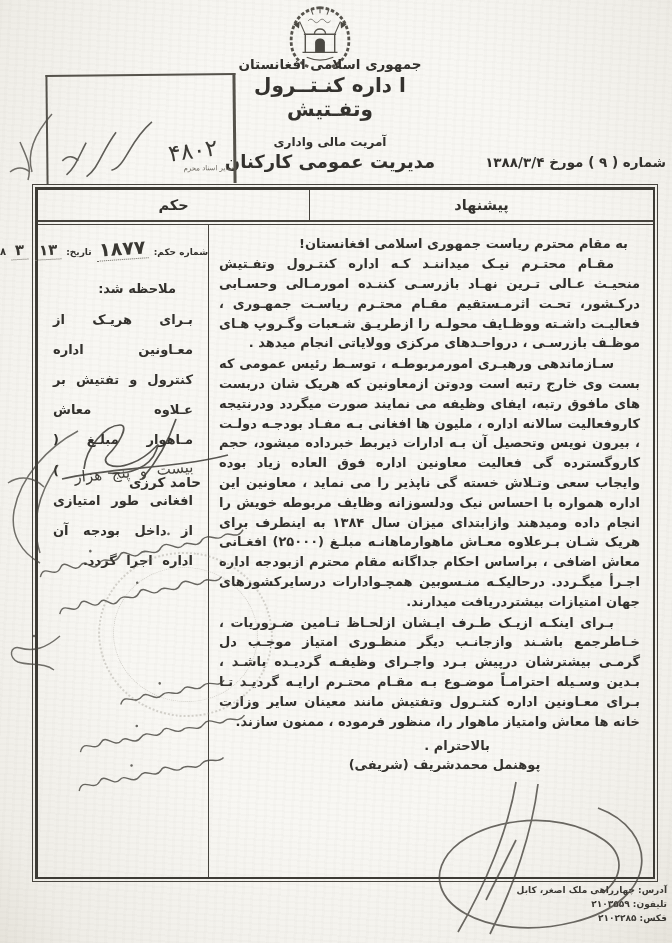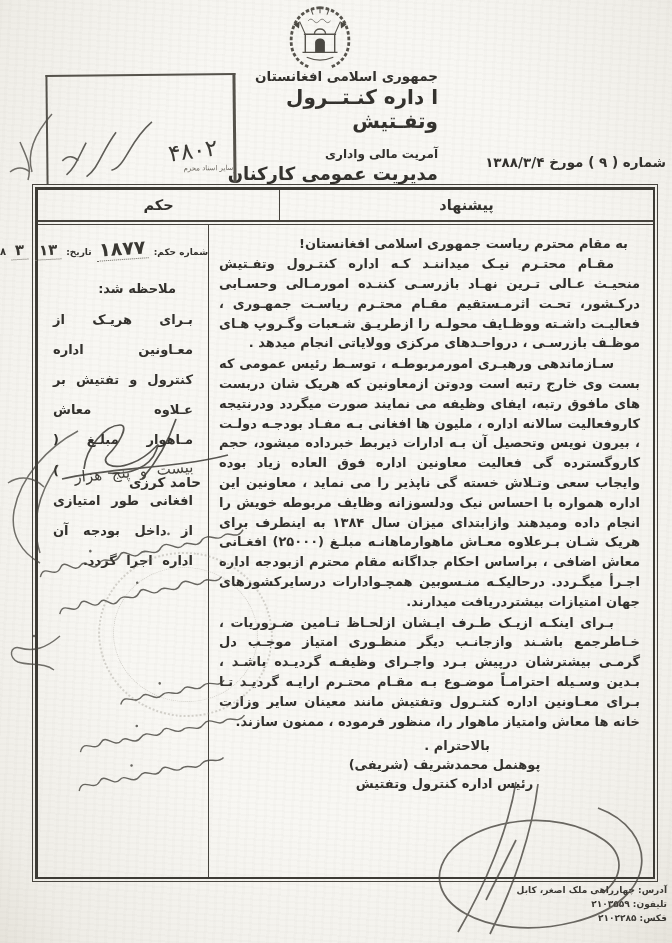--- a/index.html
+++ b/index.html
@@ -11,21 +11,21 @@
     font-family:"DejaVu Sans", sans-serif; color:#34322e;
   }
   .grain { position:absolute; inset:0; pointer-events:none;
     background:
       repeating-linear-gradient(4deg,  rgba(110,105,95,.025) 0 2px, transparent 2px 6px),
       repeating-linear-gradient(93deg, rgba(110,105,95,.02)  0 3px, transparent 3px 9px);
   }
 
   
   .emblem { position:absolute; left:280px; top:2px; }
-  .header-block { position:absolute; left:222px; top:68px; width:216px; }
+  .header-block { position:absolute; left:222px; top:56px; width:216px; text-align:center; }
   .h-line1 { font-size:13.5px; font-weight:bold; letter-spacing:0; }
   .h-line2 { font-size:20px;   font-weight:bold; margin-top:1px; }
   .h-line3 { font-size:12px;   font-weight:bold; margin-top:14px; }
   .h-line4 { font-size:18px; font-weight:bold; margin-top:2px; }
 
   
   .stamp-box { position:absolute; left:46px; top:74px; width:190px; height:110px;
     border:2px solid #55524b; border-bottom:none; border-right-width:3px;
     transform:rotate(-.6deg); }
   .stamp-number { position:absolute; right:16px; bottom:20px; font-size:23px;
@@ -37,21 +37,21 @@
   .ref-line { position:absolute; right:6px; top:154px; font-size:13.5px; font-weight:bold; }
 
   
   .doc-table { position:absolute; left:32px; top:184px; width:626px; height:698px;
     border:1.5px solid #47443e; padding:2px; }
   .doc-table-inner { width:100%; height:100%; border:2px solid #3d3b35;
     border-top-width:3px; border-left-width:3px; display:flex; flex-direction:column; }
   .thead { display:flex; height:32px; flex:none; border-bottom:2px solid #47443e; }
   .th { display:flex; align-items:center; justify-content:center;
     font-weight:bold; font-size:14.5px; }
-  .th-proposal { width:374px; border-left:1.5px solid #47443e; }
+  .th-proposal { width:344px; border-left:1.5px solid #47443e; }
   .th-decree { flex:1; }
   .tbody { flex:1; display:flex; margin-top:1.5px; border-top:1px solid #47443e; }
 
   
   .cell-proposal { width:445px; border-left:1.5px solid #47443e;
     padding:9px 13px 0 10px; font-size:13px; line-height:19.8px;
     font-weight:bold; text-align:justify; }
   .p-salutation { text-align:right; text-indent:12px; }
   .p-greeting   { text-align:right; }
   .para { text-indent:26px; margin-top:1px; }
@@ -145,21 +145,20 @@
       <div class="tbody">
 
         <div class="cell-proposal">
           <div class="p-salutation">به مقام محترم ریاست جمهوری اسلامی افغانستان!</div>
           <div class="para">مقـام محتـرم نیـک میداننـد کـه اداره کنتـرول وتفـتیش منحیـث عـالی تـرین نهـاد بازرسـی کننـده امورمـالی وحسـابی درکـشور، تحـت اثرمـستقیم مقـام محتـرم ریاسـت جمهـوری ، فعالیـت داشـته ووظـایف محولـه را ازطریـق شـعبات وگـروپ هـای موظـف بازرسـی ، درواحـدهای مرکزی وولایاتی انجام میدهد .</div>
           <div class="para">سـازماندهی ورهبـری امورمربوطـه ، توسـط رئیس عمومی که بست وی خارج رتبه است ودوتن ازمعاونین که هریک شان دربست های مافوق رتبه، ایفای وظیفه می نمایند صورت میگردد ودرنتیجه کاروفعالیت سالانه اداره ، ملیون ها افغانی بـه مفـاد بودجـه دولـت ، بیرون نویس وتحصیل آن بـه ادارات ذیربط خبرداده میشود، حجم کاروگسترده گی فعالیت معاونین اداره فوق العاده زیاد بوده وایجاب سعی وتـلاش خسته گی ناپذیر را می نماید ، معاونین این اداره همواره با احساس نیک ودلسوزانه وظایف مربوطه خویش را انجام داده ومیدهند وازابتدای میزان سال ۱۳۸۴ به اینطرف برای هریک شـان بـرعلاوه معـاش ماهوارماهانـه مبلـغ (۲۵۰۰۰) افغـانی معاش اضافی ، براساس احکام جداگانه مقام محترم ازبودجه اداره اجـرأ میگـردد. درحالیکـه منـسوبین همچـوادارات درسایرکشورهای جهان امتیازات بیشتردریافت میدارند.</div>
           <div class="para">بـرای اینکـه ازیـک طـرف ایـشان ازلحـاظ تـامین ضـروریات ، خـاطرجمع باشـند وازجانـب دیگر منظـوری امتیاز موجـب دل گرمـی بیشترشان درپیش بـرد واجـرای وظیفـه گردیـده باشـد ، بـدین وسـیله احترامـاً موضـوع بـه مقـام محتـرم ارایـه گردیـد تـا بـرای معـاونین اداره کنتـرول وتفتیش مانند معینان سایر وزارت خانه ها معاش وامتیاز ماهوار را، منظور فرموده ، ممنون سازند.</div>
           <div class="sign-block">
             <div class="closing">بالاحترام .</div>
             <div>پوهنمل محمدشریف (شریفی)</div>
-            <div>رئیس اداره کنترول وتفتیش</div>
           </div>
         </div>
 
         <div class="cell-decree">
           <div class="decree-numline">
             <span class="lbl-sm">شماره حکم:</span>
             <span class="num-hand">۱۸۷۷</span>
             <span class="lbl-sm">تاریخ:</span>
             <span class="num-hand-sm">۱۳</span>
             <span class="num-hand-sm">۳</span>

